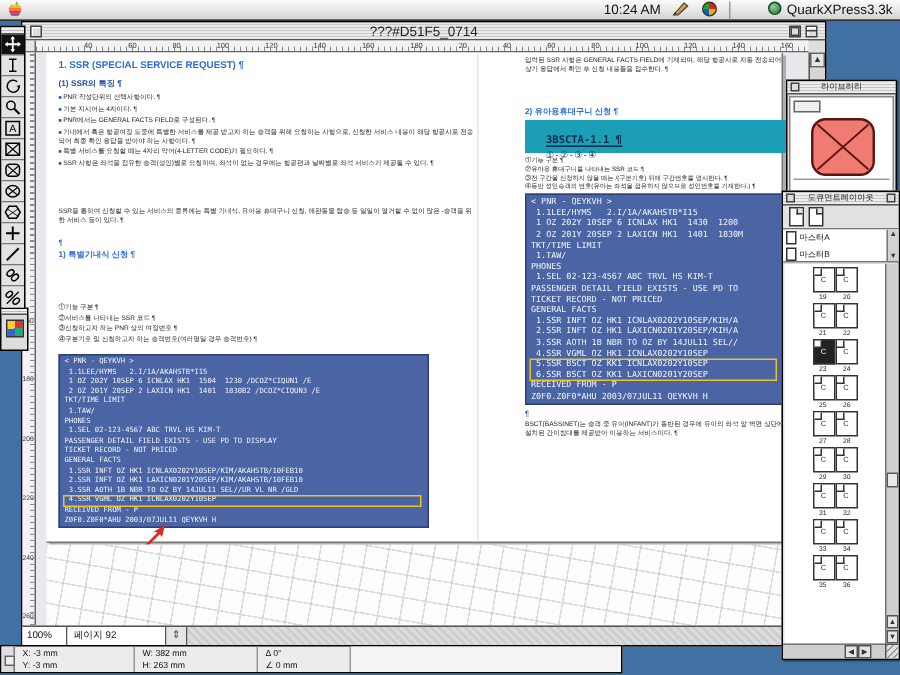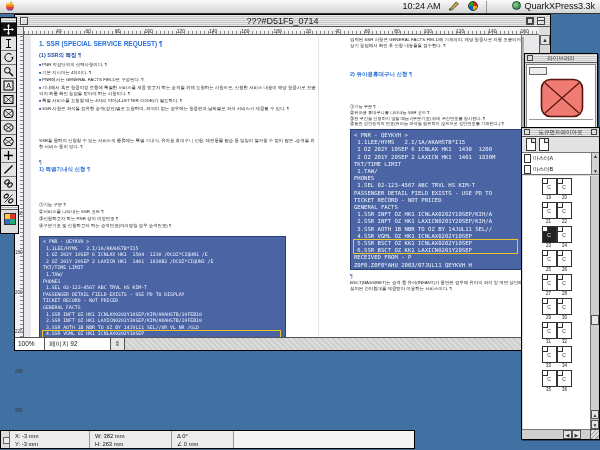--- a/index.html
+++ b/index.html
@@ -16,21 +16,21 @@
   .menu-item.dim{color:#9a9a9a;}
   .mb-right{margin-left:auto;display:flex;align-items:flex-start;gap:8px;}
   .mb-divider{width:1px;height:12px;background:#999;}
   .clock{font-size:9px;}
   .appname{font-size:9px;display:flex;align-items:center;gap:3px;margin-left:17px;}
   .ball-icon{width:10px;height:10px;border-radius:50%;
     background:conic-gradient(#d22 0 25%,#fa0 25% 50%,#06c 50% 75%,#2a2 75%);border:1px solid #333;}
   .quark-icon{width:9px;height:9px;border-radius:50%;background:radial-gradient(circle at 35% 35%,#8fd08f,#1c7a2c);border:1px solid #143;}
 
   
-  .win{position:absolute;left:14px;top:14px;width:537px;height:337px;z-index:5;
+  .win{position:absolute;left:14px;top:14px;width:537px;height:417px;z-index:5;
     background:#dedede;border:1px solid #000;}
   .titlebar{position:absolute;left:0;top:0;right:0;height:12px;
     background:repeating-linear-gradient(0deg,#e9e9e9 0 1px,#c9c9c9 1px 2px);
     border-bottom:1px solid #555;}
   .title-text{position:absolute;left:0;right:0;top:1px;text-align:center;
     font-size:9px;color:#222;background:transparent;}
   .wbox{position:absolute;top:2px;width:8px;height:8px;background:#ddd;
     border:1px solid #444;box-shadow:inset 1px 1px 0 #fff;}
   .close-box{left:5px;}
   .zoom-box{right:16px;}
@@ -302,20 +302,24 @@
             <div class="tline">Z0F0.Z0F0*AHU 2003/07JUL11 QEYKVH H</div>
             <div class="hlbox" style="top: 93.4px; height: 7.6px;"></div>
           </div>
         <svg class="red-arrow" width="18" height="16" viewBox="0 0 18 16">
           <path d="M3 15 L12 6 L9.5 5.5 L17 1 L15 9 L13.5 7.2 L5 15.5 Z" fill="#d92b20"></path>
         </svg>
         <div class="logo-row">아시아나애바카스</div>
 
         <div class="rpara">입력된 SSR 사항은 GENERAL FACTS FIELD에 기재되며, 해당 항공사로 자동 전송되어 상기 응답에서 확인 후 신청 내용들을 접수한다. ¶</div>
         <div class="h3r">2) 유아용휴대구니 신청 ¶</div>
+        <div class="cmdbox cmdbox-r">
+          <div class="cmd">3BSCTA-1.1  ¶</div>
+          <div class="circles">①-②-③-④</div>
+        </div>
         <div class="notes notes-r" id="notes-right">
             <div>①기능 구분 ¶</div>
             <div>②유아용 휴대구니를 나타내는 SSR 코드 ¶</div>
             <div>③전 구간을 신청하지 않을 때는 /(구분기호) 뒤에 구간번호를 명시한다. ¶</div>
             <div>④동반 성인승객의 번호(유아는 좌석을 점유하지 않으므로 성인번호를 기재한다.) ¶</div>
           </div>
         <div class="terminal term-r" id="term-right">
             <div class="tline">&lt; PNR - QEYKVH &gt;</div>
             <div class="tline"> 1.1LEE/HYMS   2.I/1A/AKAHSTB*I15</div>
             <div class="tline"> 1 OZ 202Y 10SEP 6 ICNLAX HK1  1430  1200</div>

